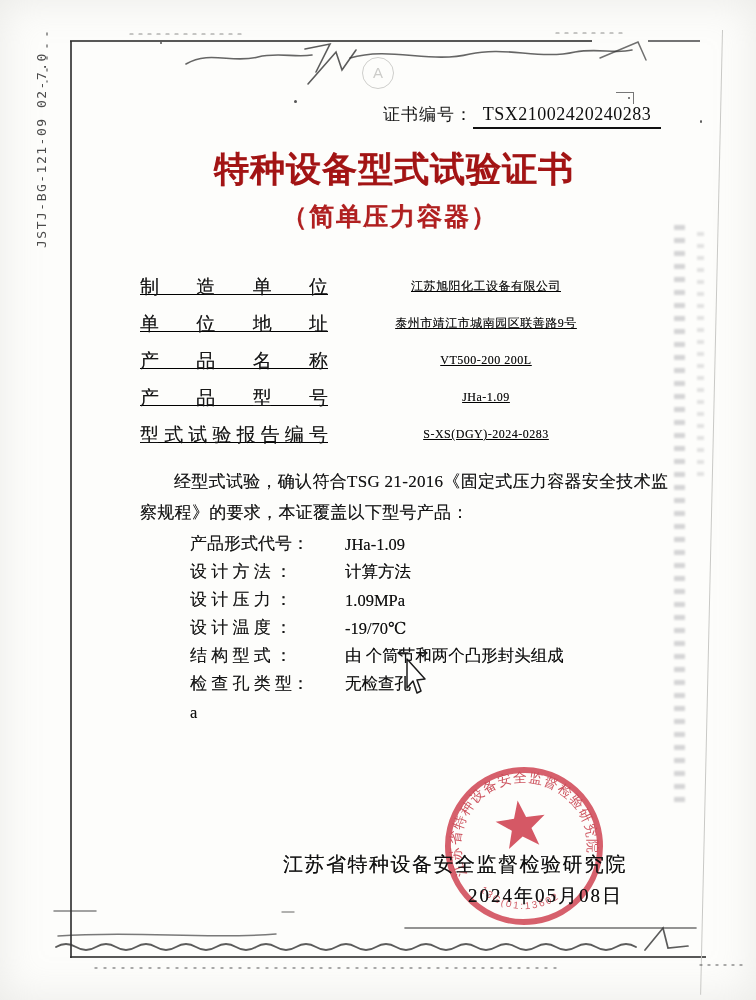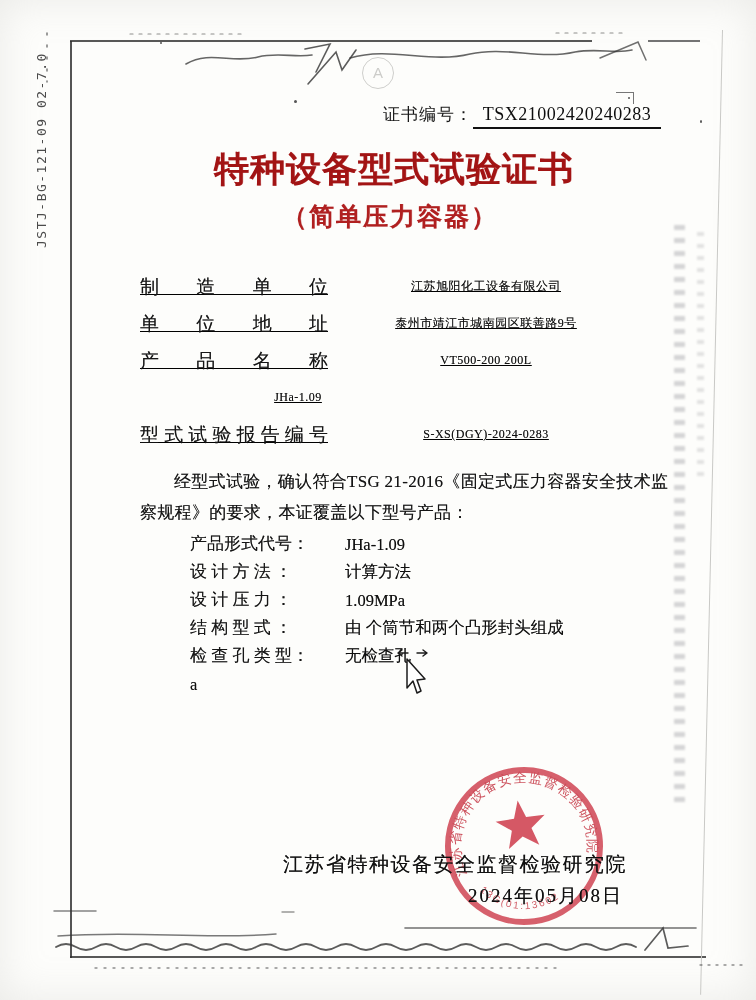--- a/index.html
+++ b/index.html
@@ -142,20 +142,21 @@
     </div>
     <div class="frow">
       <span class="f-label">单位地址</span>
       <span class="f-value">泰州市靖江市城南园区联善路9号</span>
     </div>
     <div class="frow">
       <span class="f-label">产品名称</span>
       <span class="f-value">VT500-200 200L</span>
     </div>
     <div class="frow">
+      <span class="f-label">产品型号</span>
       <span class="f-value">JHa-1.09</span>
     </div>
     <div class="frow">
       <span class="f-label">型式试验报告编号</span>
       <span class="f-value">S-XS(DGY)-2024-0283</span>
     </div>
   </div>
 
   <p class="statement">经型式试验，确认符合TSG 21-2016《固定式压力容器安全技术监察规程》的要求，本证覆盖以下型号产品：</p>
 
@@ -164,20 +165,24 @@
       <span class="d-label">产品形式代号：</span>
       <span class="d-value">JHa-1.09</span>
     </div>
     <div class="drow">
       <span class="d-label">设 计 方 法 ：</span>
       <span class="d-value">计算方法</span>
     </div>
     <div class="drow">
       <span class="d-label">设 计 压 力 ：</span>
       <span class="d-value">1.09MPa</span>
+    </div>
+    <div class="drow">
+      <span class="d-label">设 计 温 度 ：</span>
+      <span class="d-value">-19/70℃</span>
     </div>
     <div class="drow">
       <span class="d-label">结 构 型 式 ：</span>
       <span class="d-value">由  个筒节和两个凸形封头组成</span>
     </div>
     <div class="drow">
       <span class="d-label">检 查 孔 类 型：</span>
       <span class="d-value">无检查孔</span>
     </div>
     <div class="drow">

